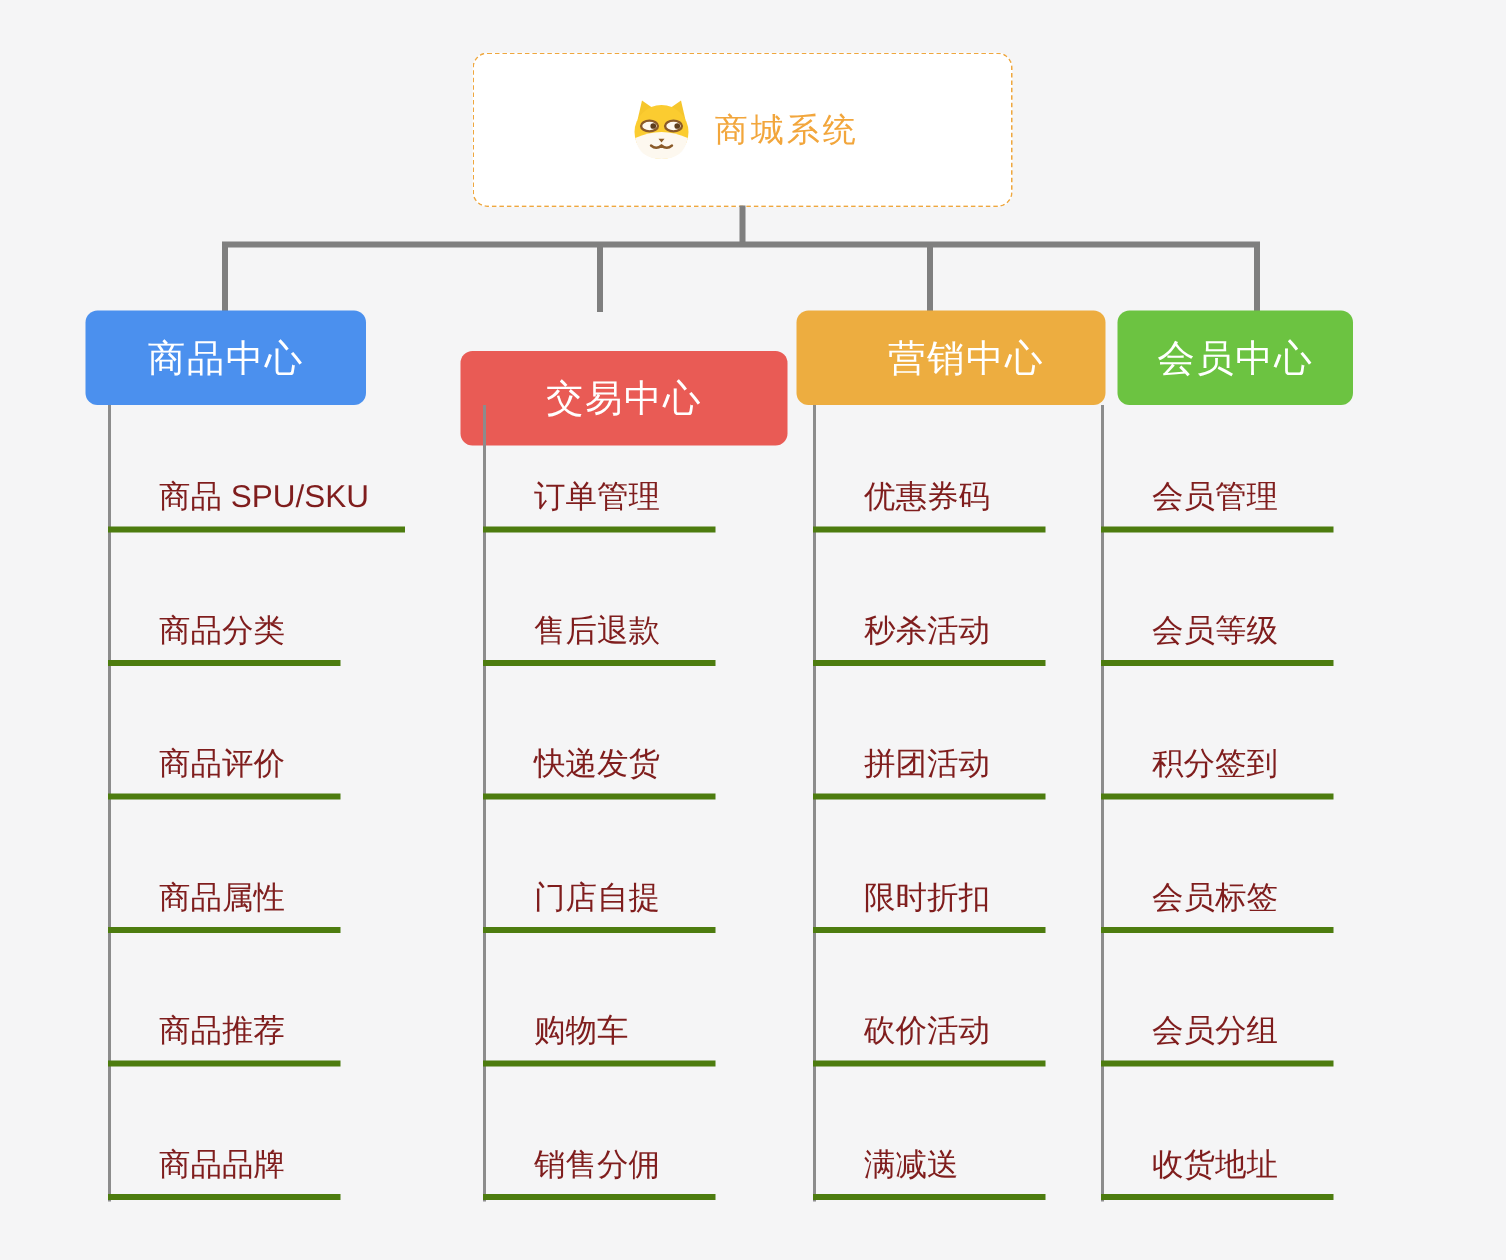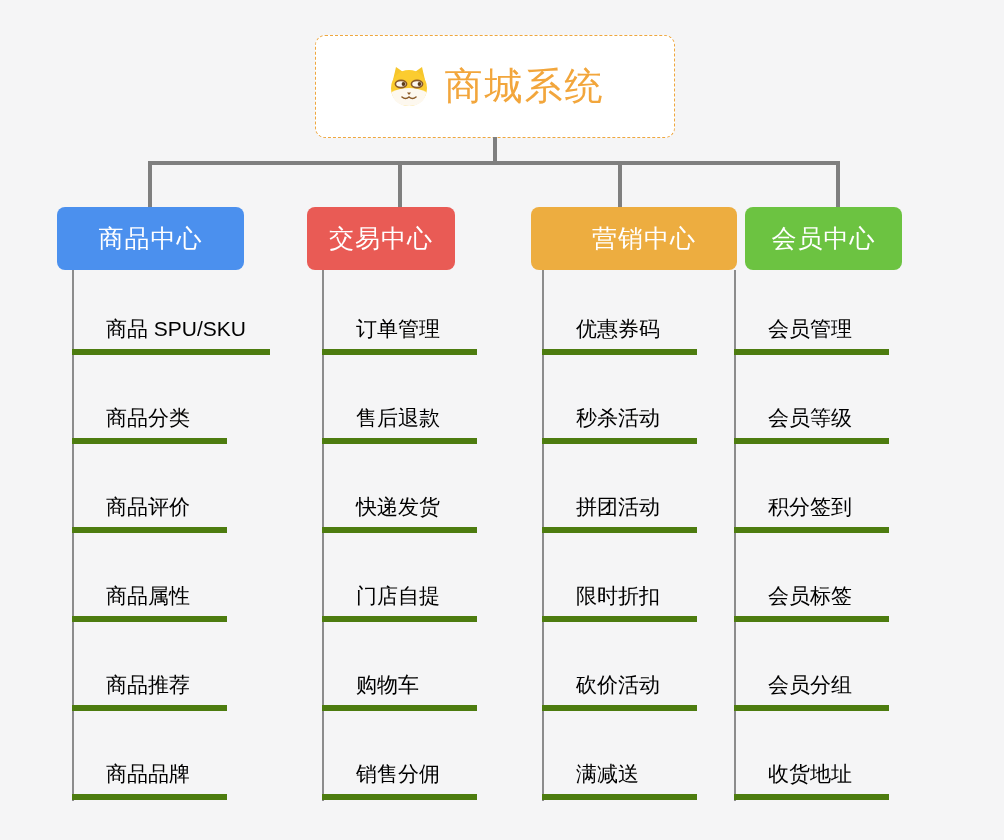--- a/index.html
+++ b/index.html
@@ -19,21 +19,21 @@
     position:absolute;left:315px;top:35px;
     width:360px;height:103px;
     box-sizing:border-box;
     background:#ffffff;
     border:1px dashed #efa73e;
     border-radius:10px;
     display:flex;align-items:center;justify-content:center;
     gap:13px;
   }
   .root-node .root-label{
-    font-size:38px;
+    font-size:22px;
     letter-spacing:2px;
     color:#f2a63c;
   }
   .root-node svg{display:block;}
 
   
   .line{position:absolute;background:#7f7f7f;}
   .stem{left:493px;top:137px;width:4px;height:26px;}
   .hbar{left:148px;top:161px;width:692px;height:4px;}
   .drop{top:163px;width:4px;height:45px;}
@@ -43,21 +43,21 @@
   .drop.d3{left:836px;}
 
   
   .branch-box{
     position:absolute;top:207px;height:63px;
     border-radius:8px;
     display:flex;align-items:center;justify-content:center;
     color:#ffffff;font-size:25px;letter-spacing:1px;font-family:Liberation Serif, serif;
   }
   .branch-box.b0{left:57px;width:187px;}
-  .branch-box.b1{left:307px;width:148px;}
+  .branch-box.b1{left:307px;width:218px;margin-top:27px;}
   .branch-box.b2{left:531px;width:186px;padding-left:20px;}
   .branch-box.b3{left:745px;width:157px;}
 
   
   .column{position:absolute;top:266px;}
   .column.c0{left:72px;}
   .column.c1{left:322px;}
   .column.c2{left:542px;}
   .column.c3{left:734px;}
   .trunk{
@@ -66,23 +66,23 @@
     background:#8c8c8c;
   }
   .item{
     position:relative;
     box-sizing:border-box;
     height:89px;
     display:flex;align-items:flex-end;
     width:max-content;
     min-width:155px;
     padding:0 24px 6px 34px;
-    border-bottom:6px solid #4d7c0f;
+    border-bottom:4px solid #4d7c0f;
     font-size:21px;
-    color:#000000;
+    color:#7f1d1d;
     white-space:nowrap;
   }
 </style>
 </head>
 <body>
 
 <div class="canvas">
 
   <div class="root-node">
     <span>

